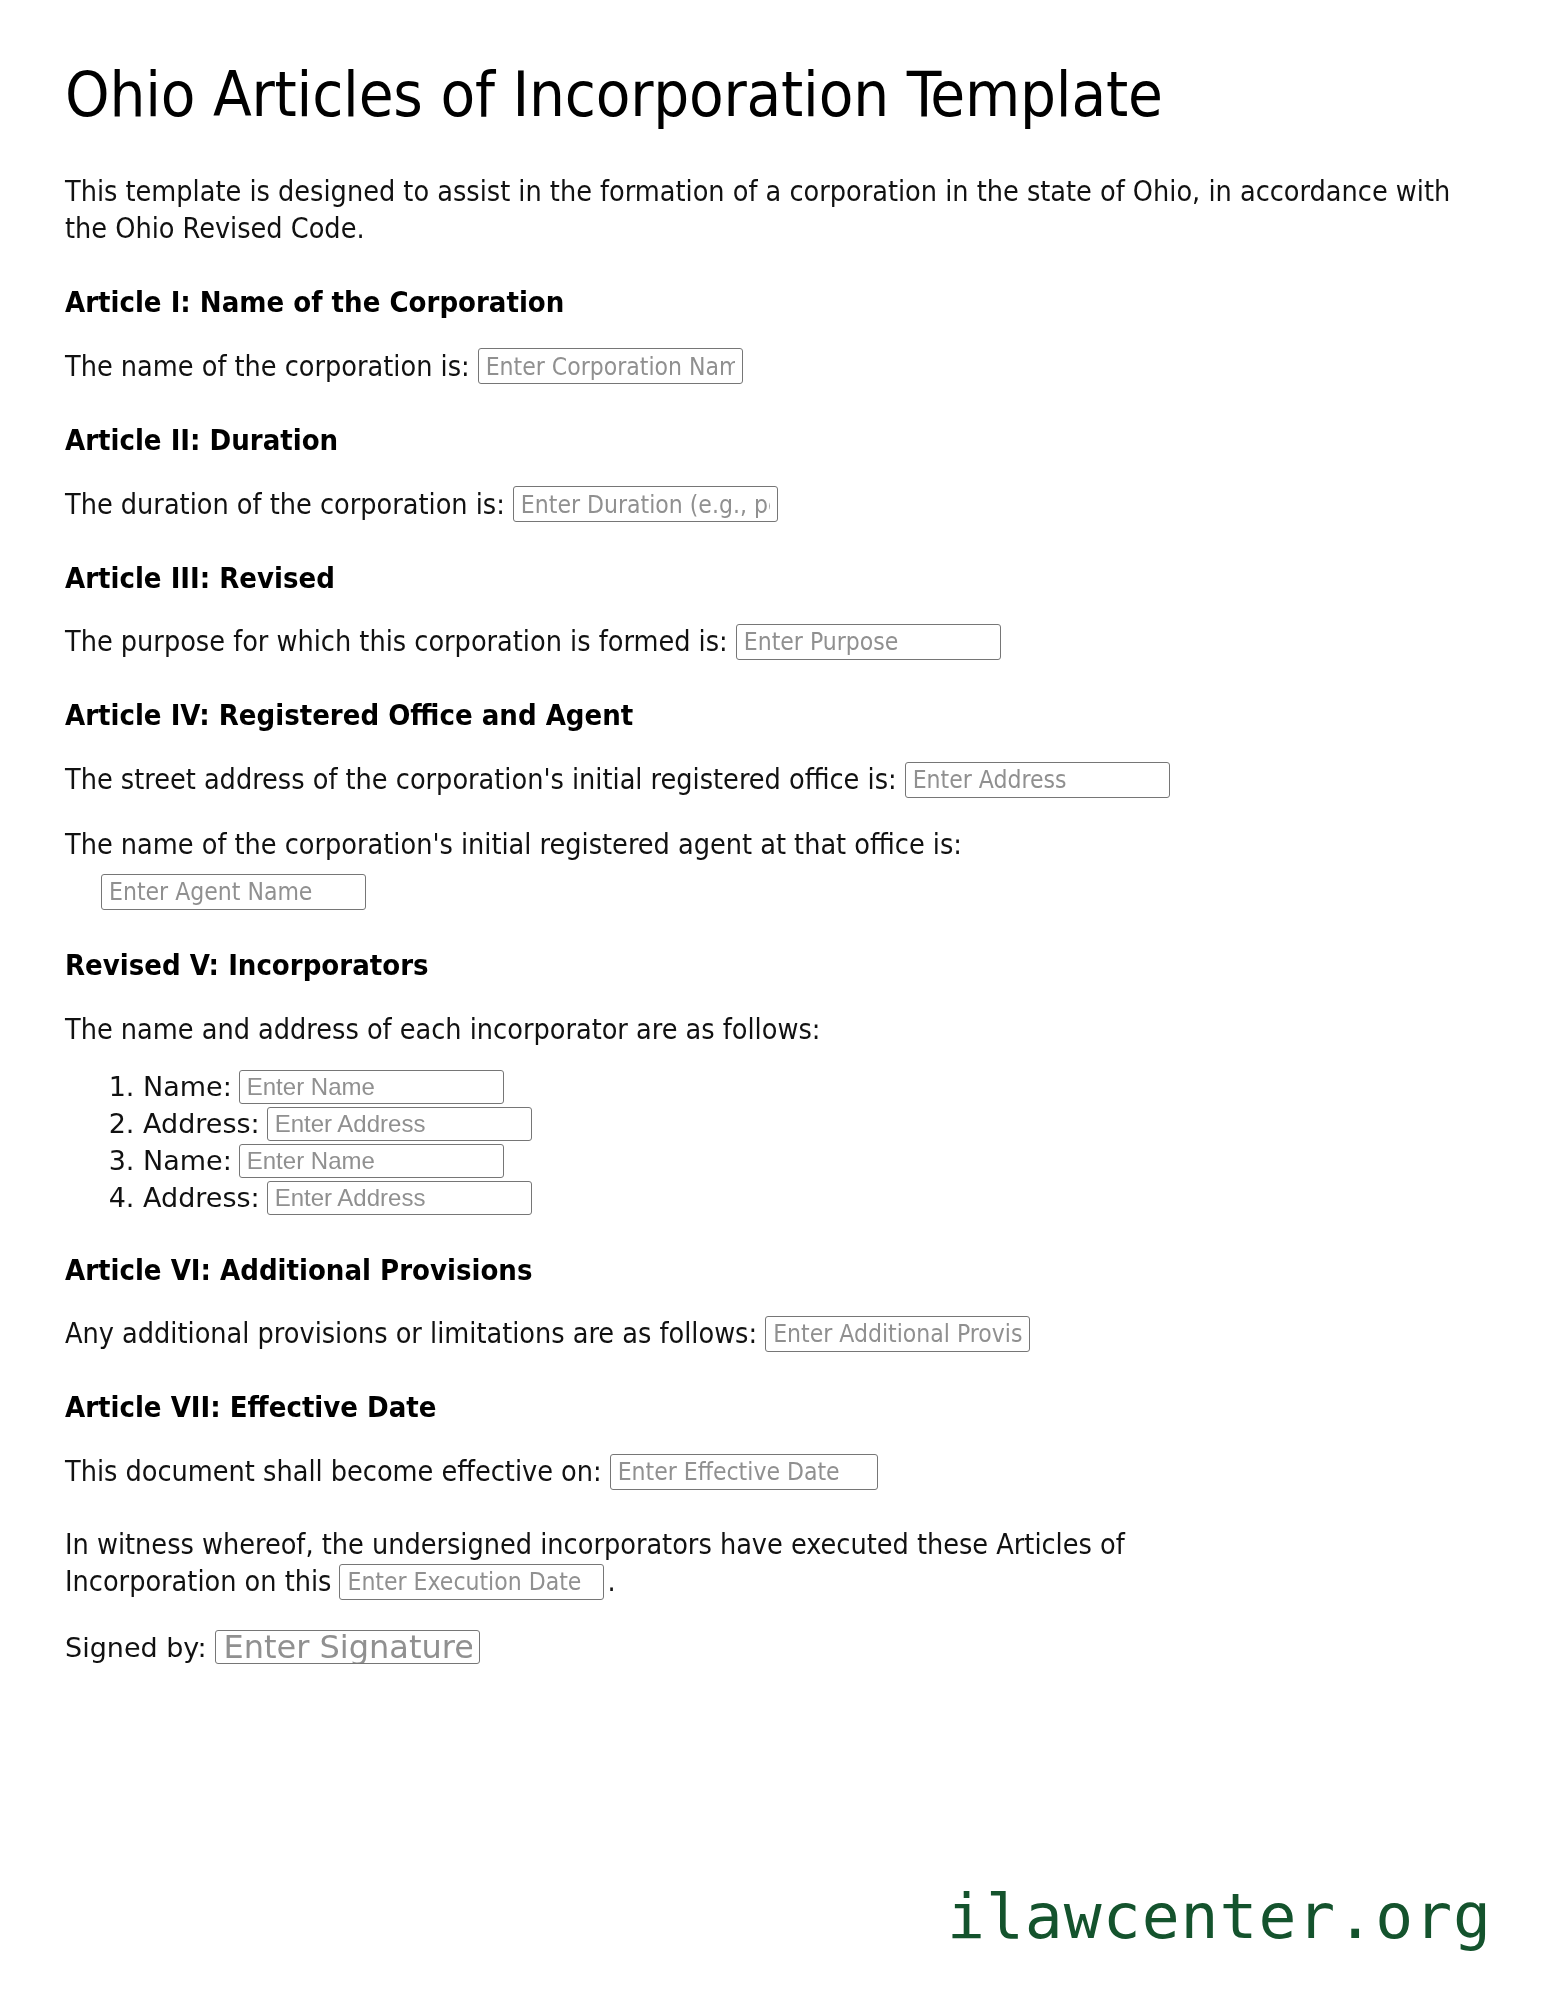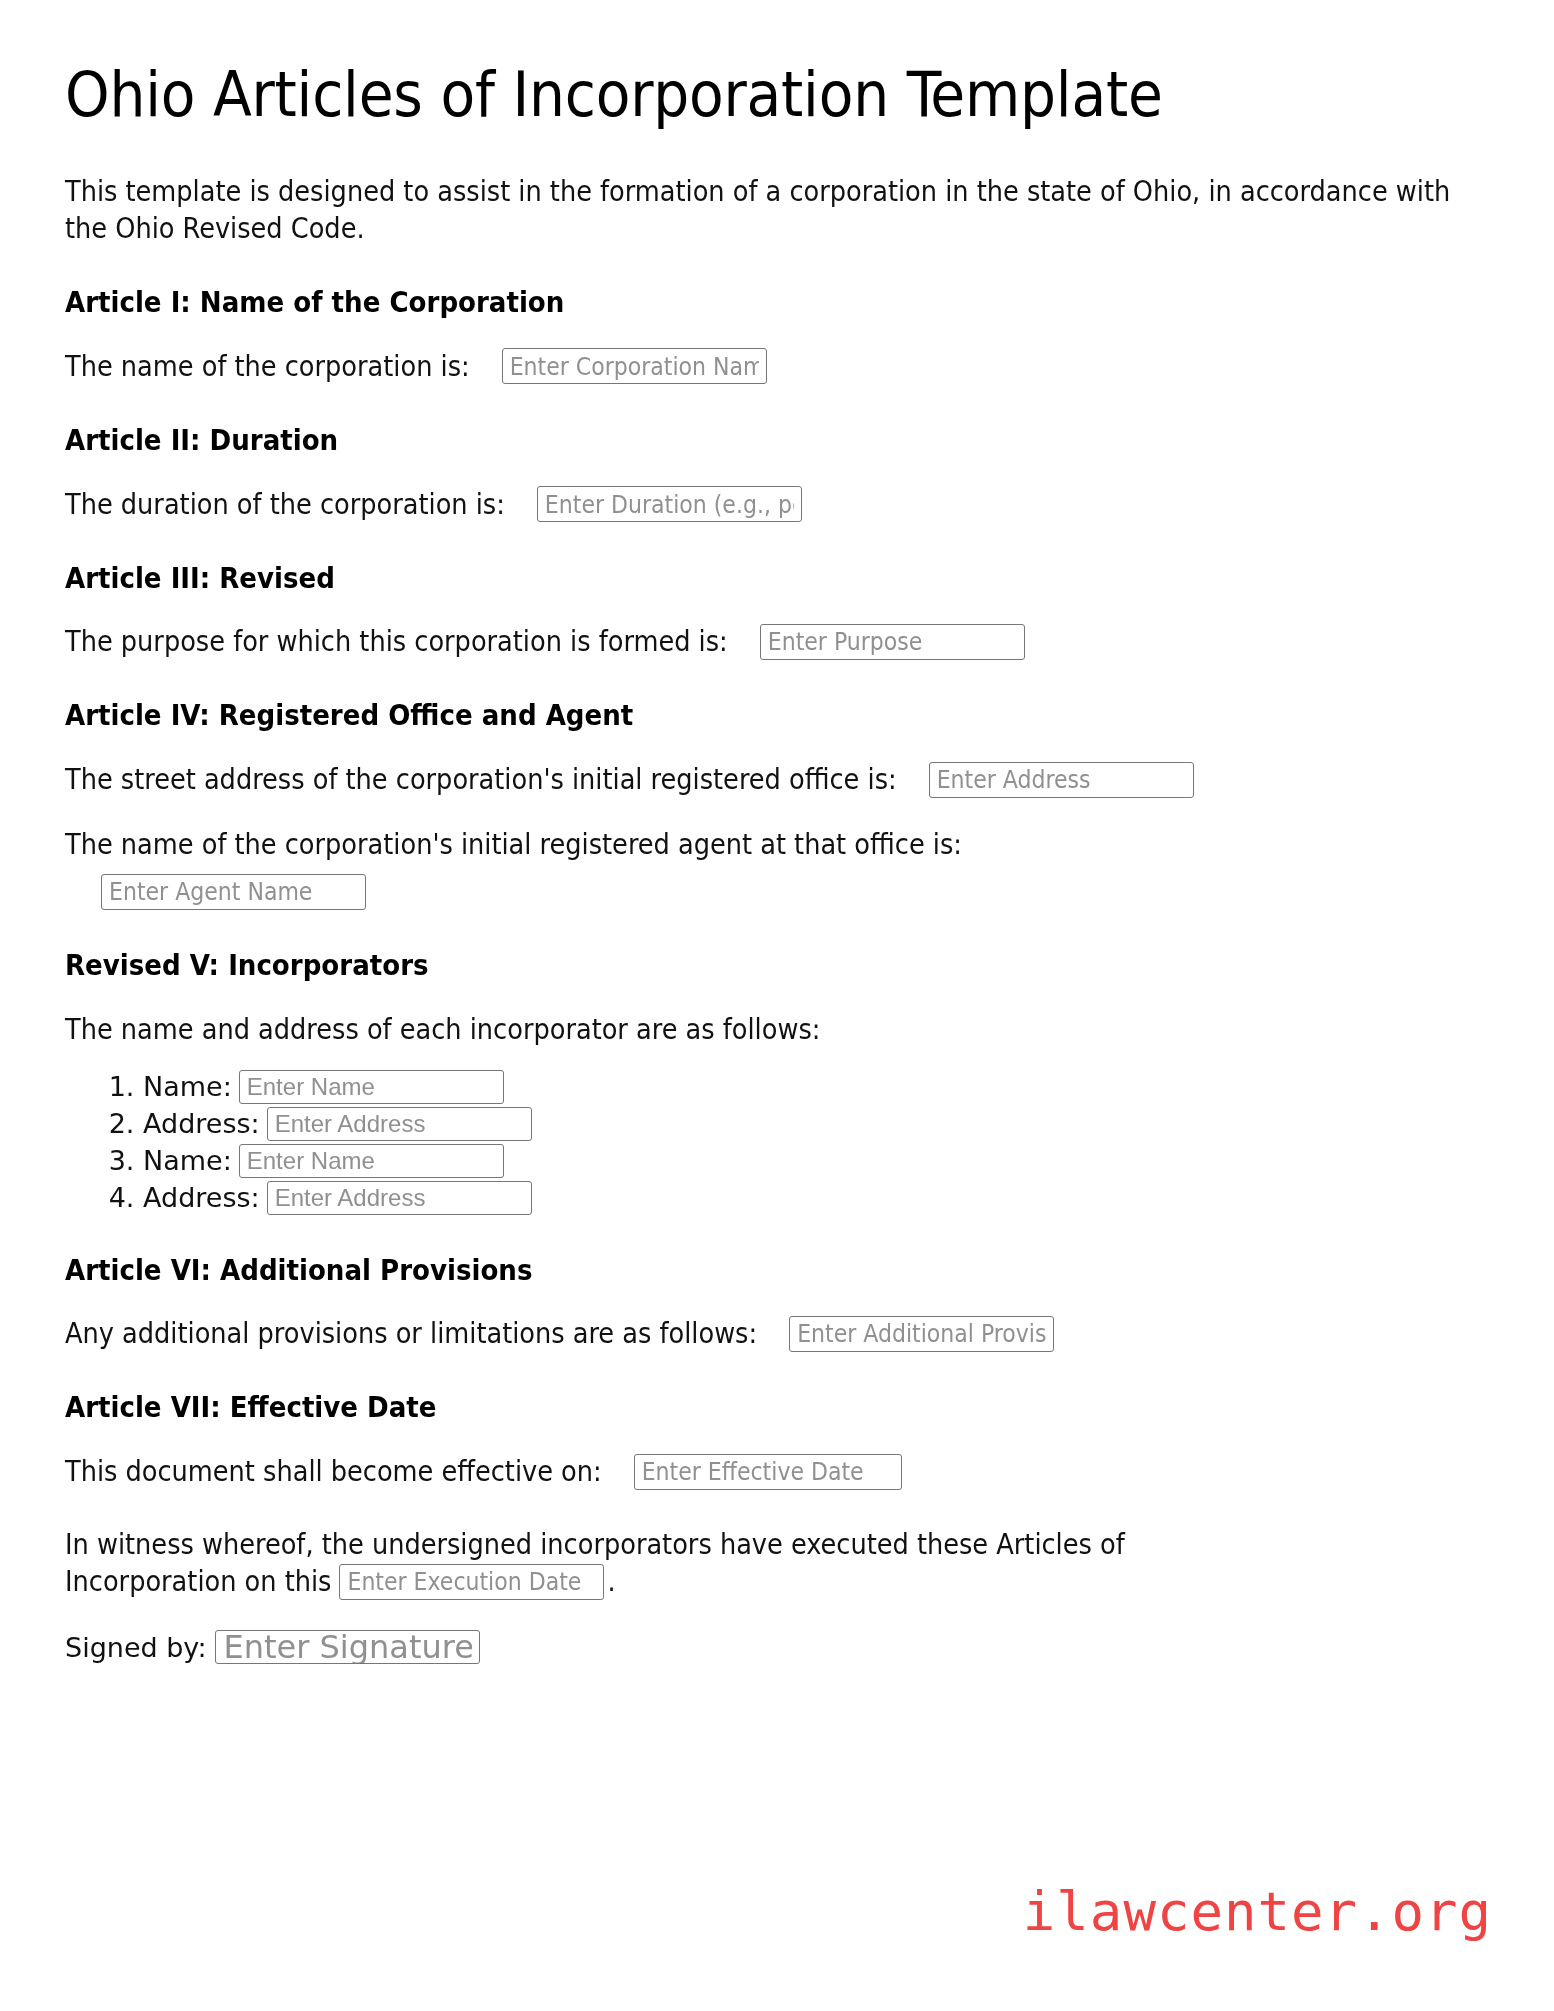--- a/index.html
+++ b/index.html
@@ -65,21 +65,21 @@
     font-family: "Liberation Sans Narrow", "DejaVu Sans Condensed", "Liberation Sans", sans-serif;
     font-stretch: condensed;
     font-weight: bold;
     font-size: 29px;
     line-height: 1.2;
     color: #000;
     margin: 0;
   }
 
   .sec-head { margin-top: 38px; }
-  .sec-line { margin-top: 28px; gap: 24px; }
+  .sec-line { margin-top: 28px; }
 
   
   .field-row {
     display: flex;
     align-items: center;
     flex-wrap: nowrap;
   }
   .field-row .lbl {
     white-space: nowrap;
   }
@@ -181,23 +181,23 @@
     width: 265px;
     margin-left: 9px;
   }
 
   
   .footer-mark {
     position: absolute;
     right: 62px;
     top: 1880px;
     font-family: "DejaVu Sans Mono", "Liberation Mono", monospace;
-    font-size: 54px;
+    font-size: 63px;
     letter-spacing: 1px;
-    color: #ef4444;
+    color: #14532d;
     white-space: nowrap;
   }
 </style>
 </head>
 <body>
 
 <div class="page">
   <div class="content">
 
     <h1 class="doc-title">Ohio Articles of Incorporation Template</h1>

